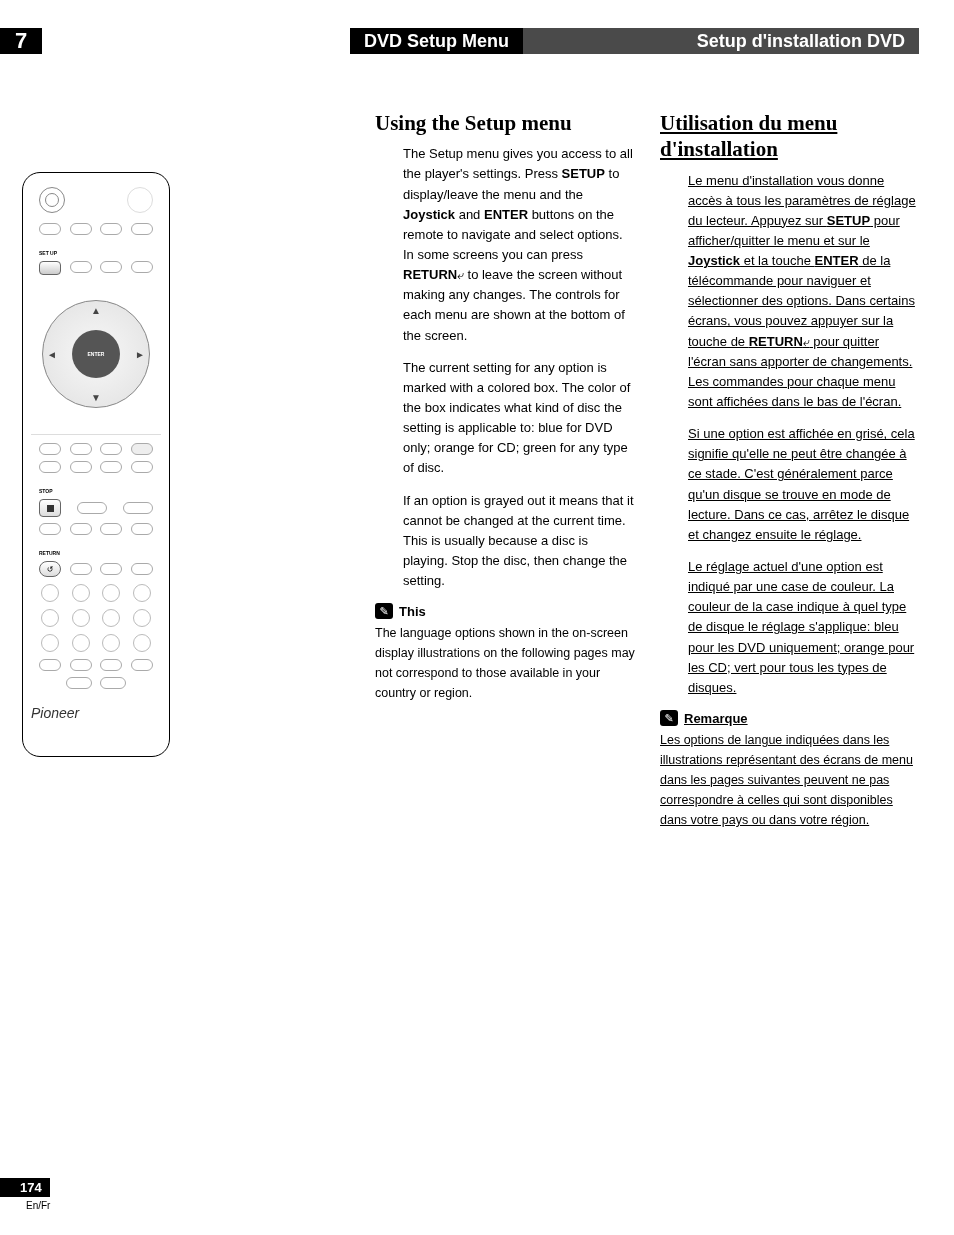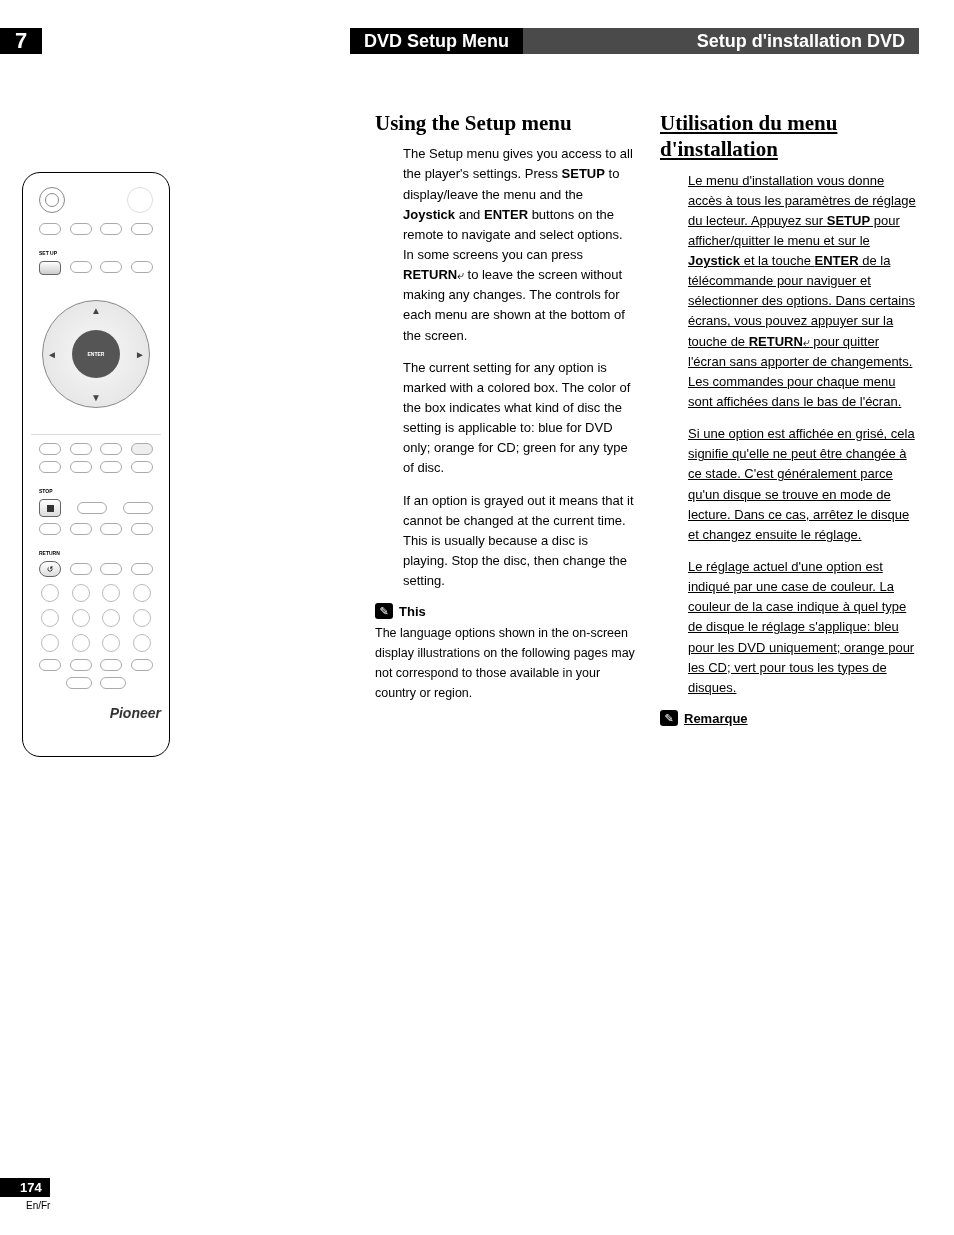--- a/index.html
+++ b/index.html
@@ -117,23 +117,23 @@
   .stop-sq { width: 7px; height: 7px; background: #333; }
   .return-btn {
     width: 22px; height: 16px; border: 1px solid #666; border-radius: 8px;
     background: linear-gradient(#fff,#ddd);
     display: flex; align-items: center; justify-content: center;
     font-size: 8px;
   }
   .dot-row { display: flex; justify-content: space-between; padding: 0 10px; margin: 7px 0; }
   .dot { width: 18px; height: 18px; border: 1px solid #bbb; border-radius: 50%; }
   .brand {
-    text-align: right;
+    text-align: left;
     font-style: italic;
-    font-weight: bold;
+    font-weight: normal;
     font-family: Arial, sans-serif;
     font-size: 14px;
     margin-top: 16px;
     color: #333;
   }
   .col-en {
     position: absolute;
     top: 110px;
     left: 375px;
     width: 260px;
@@ -326,16 +326,17 @@
   <h2>Utilisation du menu d'installation</h2>
   <p class="body-text">
     <span>Le menu d'installation vous donne accès à tous les paramètres de réglage du lecteur. Appuyez sur </span><b>SETUP</b><span> pour afficher/quitter le menu et sur le </span><b>Joystick</b><span> et la touche </span><b>ENTER</b><span> de la télécommande pour naviguer et sélectionner des options. Dans certains écrans, vous pouvez appuyer sur la touche de </span><b>RETURN</b><span class="return-glyph">⤶</span><span> pour quitter l'écran sans apporter de changements. Les commandes pour chaque menu sont affichées dans le bas de l'écran.</span>
   </p>
   <p class="body-text">Si une option est affichée en grisé, cela signifie qu'elle ne peut être changée à ce stade. C'est généralement parce qu'un disque se trouve en mode de lecture. Dans ce cas, arrêtez le disque et changez ensuite le réglage.</p>
   <p class="body-text">Le réglage actuel d'une option est indiqué par une case de couleur. La couleur de la case indique à quel type de disque le réglage s'applique: bleu pour les DVD uniquement; orange pour les CD; vert pour tous les types de disques.</p>
   <div class="note-header">
     <span class="note-icon">✎</span>
     <span class="note-label">Remarque</span>
   </div>
+  <p class="note-text">Les options de langue indiquées dans les illustrations représentant des écrans de menu dans les pages suivantes peuvent ne pas correspondre à celles qui sont disponibles dans votre pays ou dans votre région.</p>
 </div>
 
 <div class="page-num-box">174</div>
 <div class="page-lang">En/Fr</div>
 
 </body></html>

